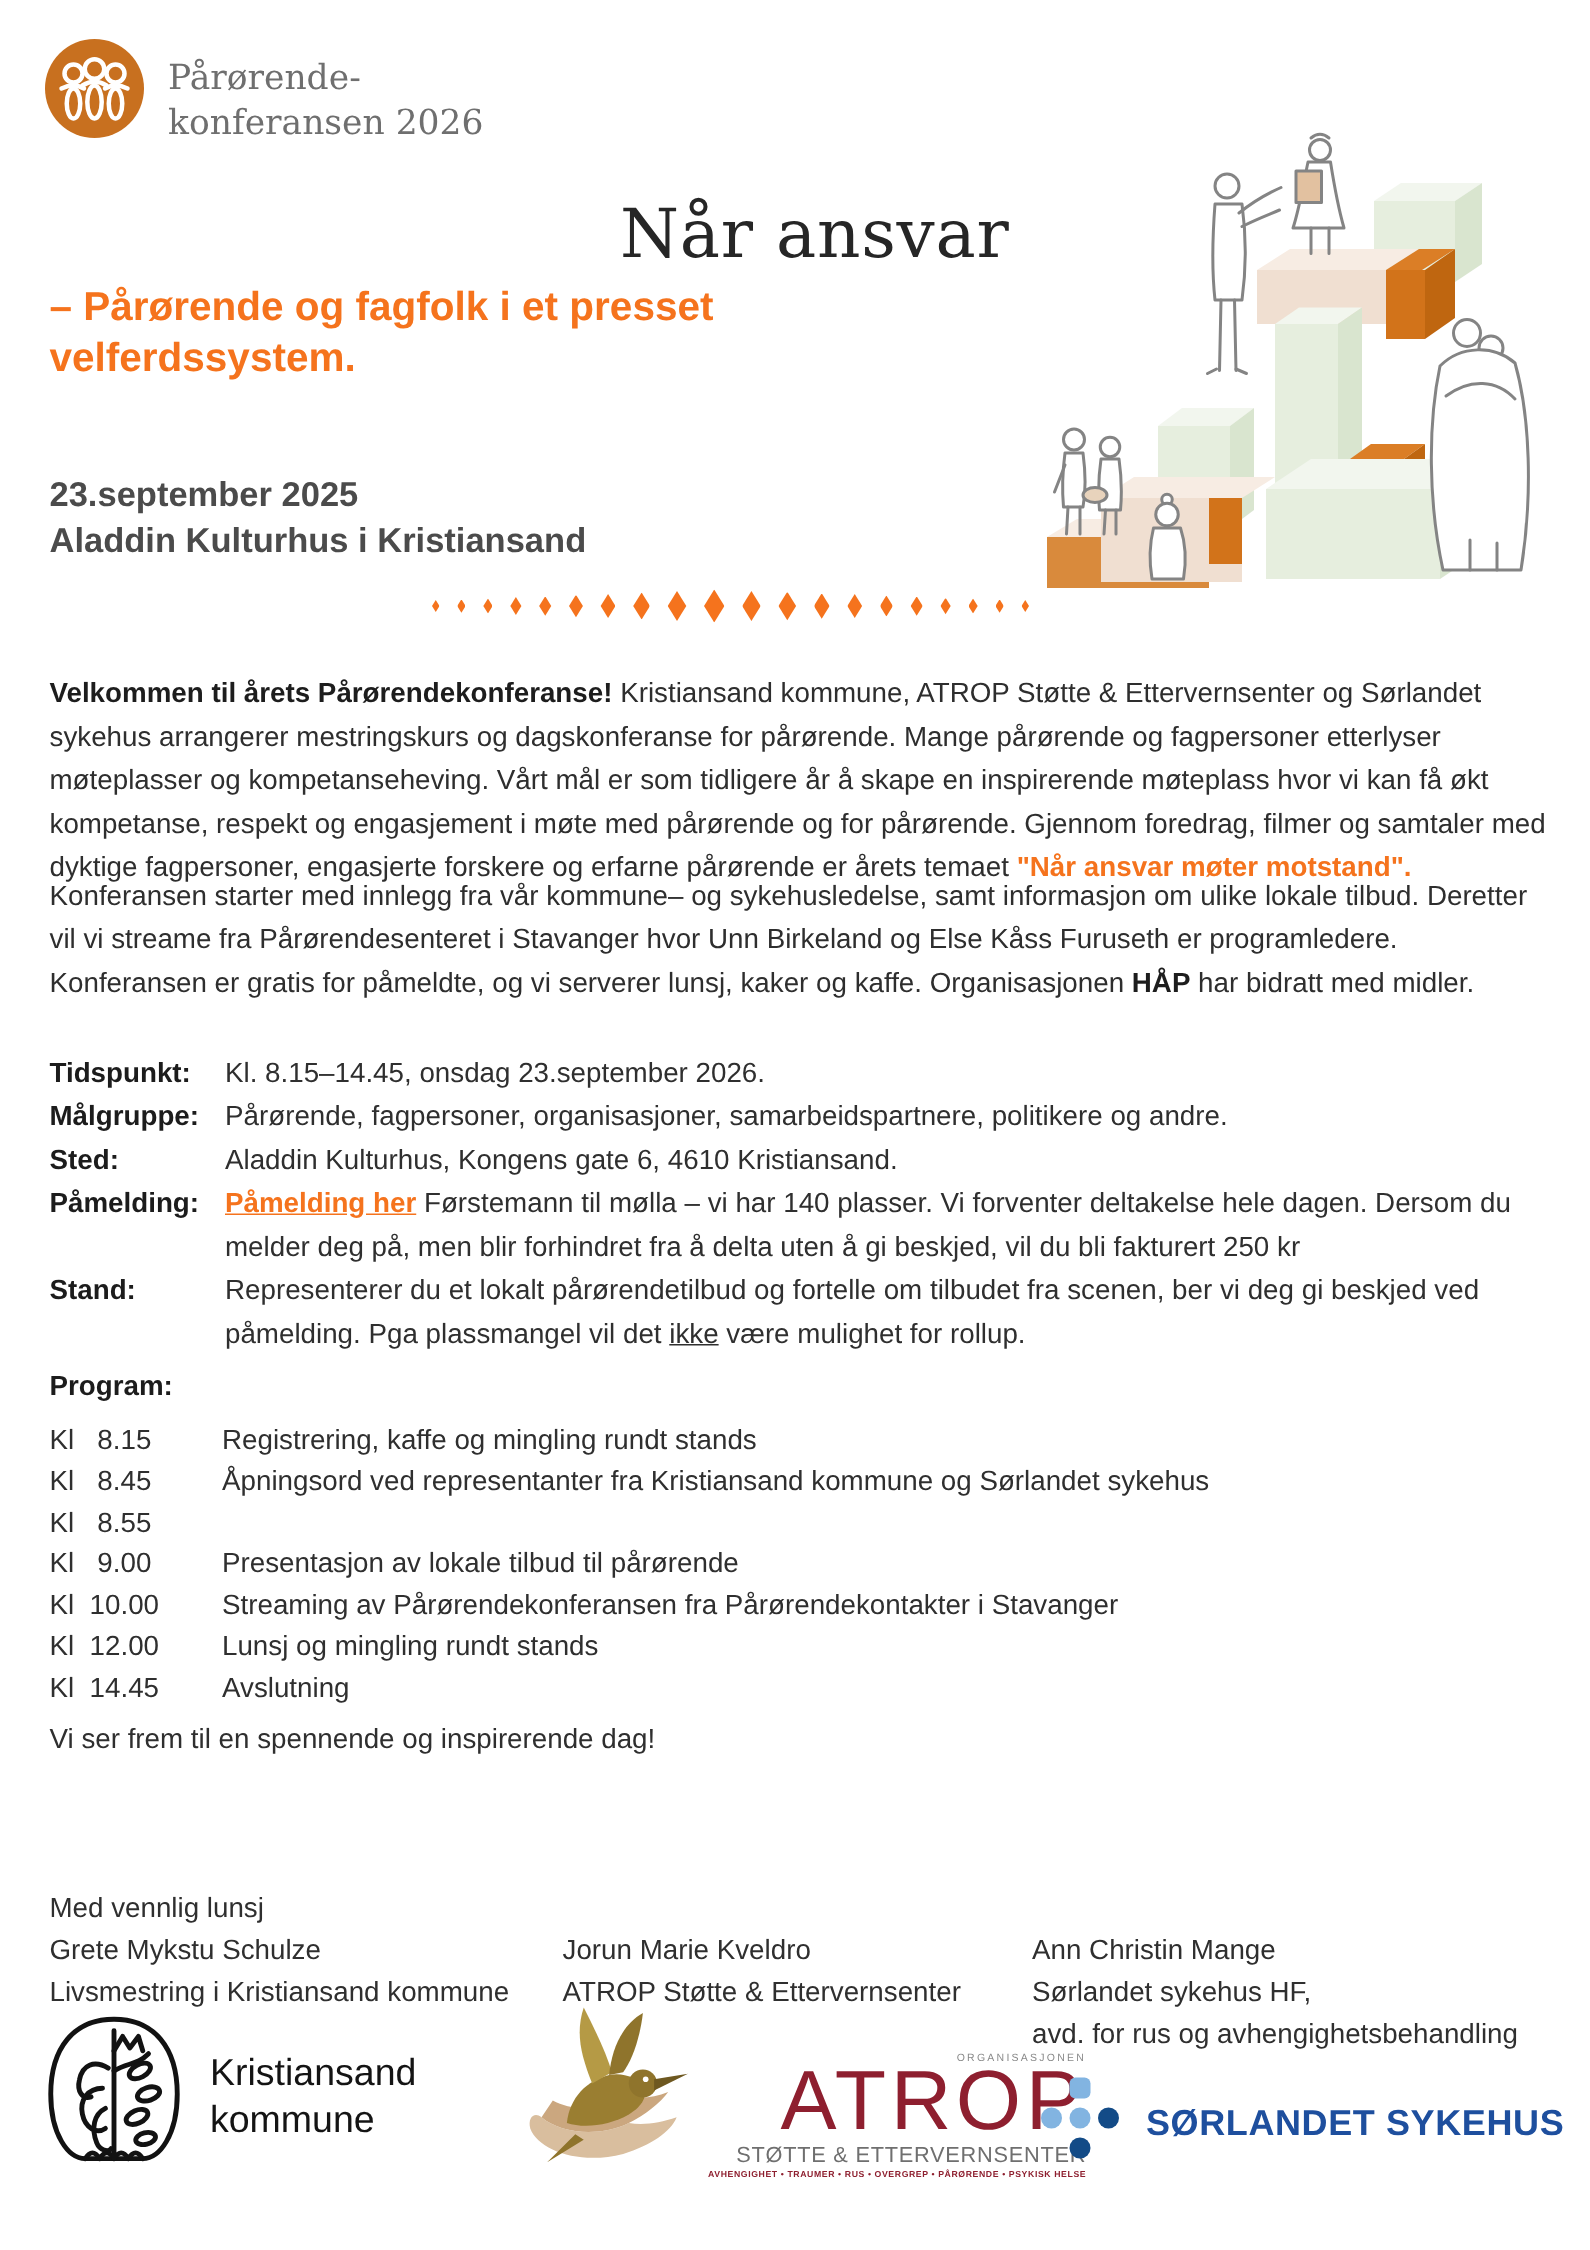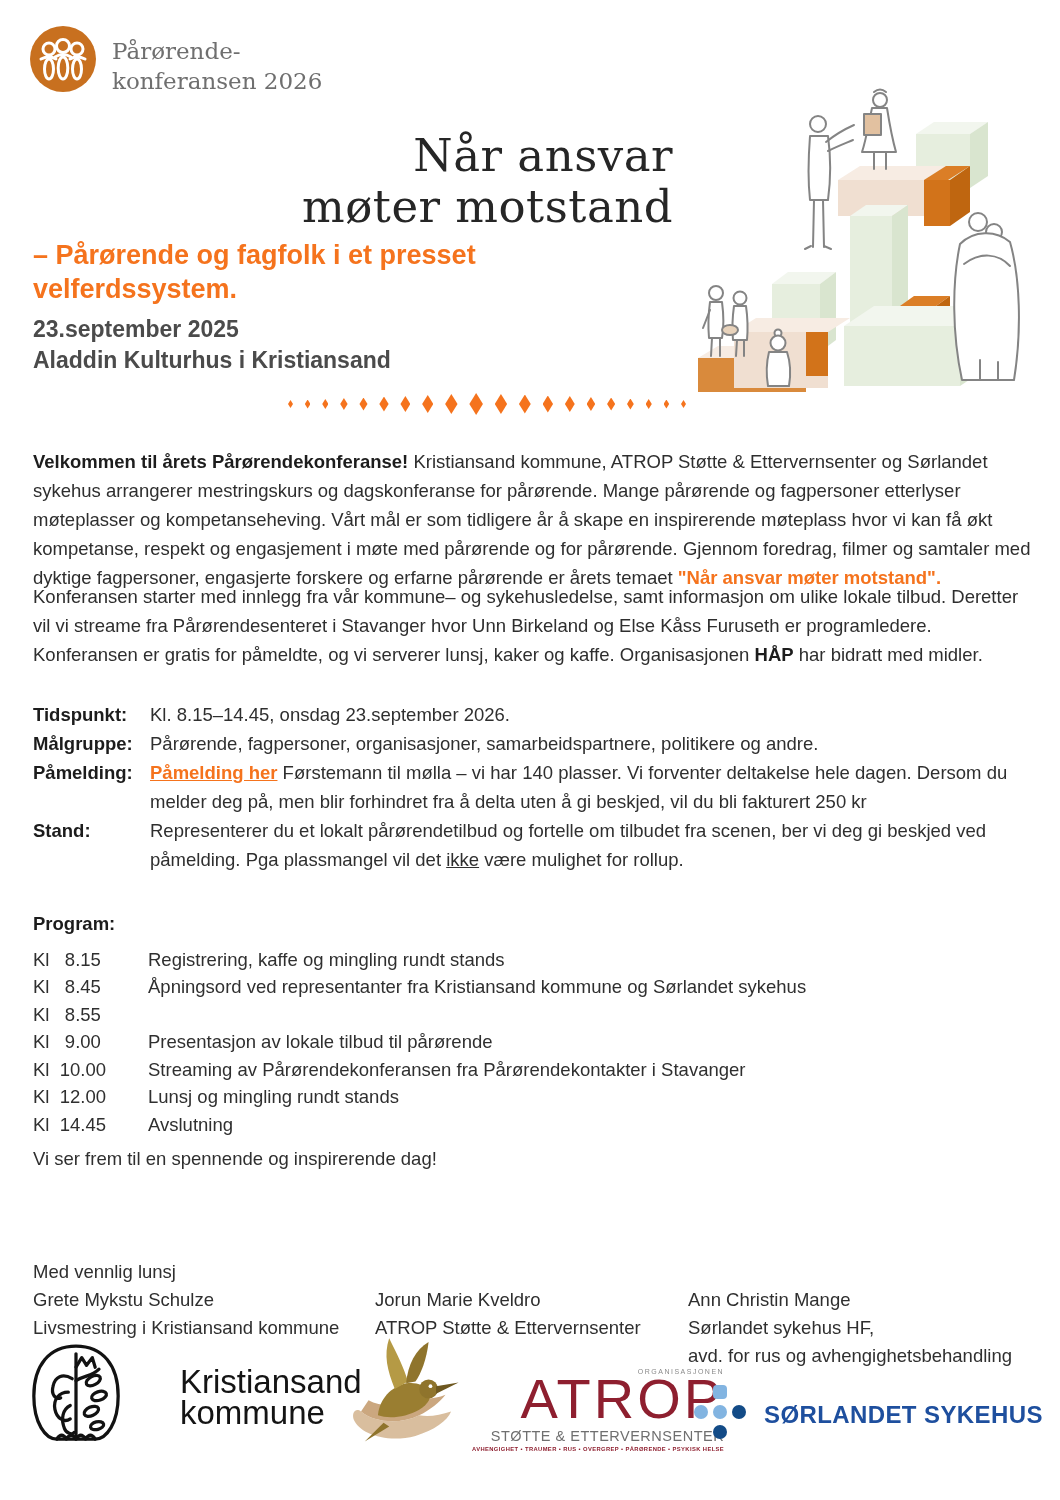--- a/index.html
+++ b/index.html
@@ -45,21 +45,21 @@
   .ptime{white-space:pre;}
 
   .closing{position:absolute;top:1148px;left:33px;font-size:18.5px;}
 
   
   .signature{position:absolute;top:1258px;left:33px;width:1005px;font-size:18.5px;line-height:28px;}
   .sig-cols{display:grid;grid-template-columns:342px 313px 1fr;}
 
   
   .logo-krs{position:absolute;top:1342px;left:30px;display:flex;align-items:center;gap:18px;}
-  .krs-text{font-size:33px;line-height:31px;color:#141414;font-weight:500;margin-left:40px;}
+  .krs-text{font-size:25px;line-height:31px;color:#141414;font-weight:500;}
 
   .logo-atrop{position:absolute;top:1330px;left:346px;display:flex;align-items:flex-end;gap:4px;}
   .atrop-txt{display:flex;flex-direction:column;align-items:flex-end;}
   .atrop-over{font-size:7px;letter-spacing:1.5px;color:#8a8a8a;margin-bottom:-4px;}
   .atrop-name{font-size:56px;line-height:56px;letter-spacing:3px;color:#8E1F2F;font-weight:400;}
   .atrop-sub{font-size:14.5px;letter-spacing:.5px;color:#6f6f6f;margin-top:1px;}
   .atrop-tag{font-size:5.8px;letter-spacing:.4px;color:#8E1F2F;margin-top:2px;font-weight:bold;}
 
   .logo-ssh{position:absolute;top:1384px;left:692px;display:flex;align-items:center;gap:14px;}
   .ssh-name{font-size:24px;font-weight:800;letter-spacing:.4px;color:#1E4F9E;}
@@ -161,21 +161,20 @@
         <path d="M302,172 C294,210 294,262 304,308 L356,308 C364,258 362,205 352,170 C338,158 316,158 302,172 Z"></path>
         <path d="M306,192 C322,180 340,181 352,194" fill="none"></path>
         <path d="M322,308 L322,288 M340,308 L340,290" fill="none"></path>
       </g>
     </svg>
   </div>
 
   <div class="hero">
     <div class="title">
       <div>Når ansvar</div>
-      <div>møter motstand</div>
     </div>
     <div class="subtitle">
       <div>– Pårørende og fagfolk i et presset</div>
       <div>velferdssystem.</div>
     </div>
   </div>
   <div class="when">
     <div>23.september 2025</div>
     <div>Aladdin Kulturhus i Kristiansand</div>
   </div>
@@ -208,20 +207,24 @@
   <p class="copy p2"><span>Konferansen starter med innlegg fra vår kommune– og sykehusledelse, samt informasjon om ulike lokale tilbud. Deretter vil vi streame fra Pårørendesenteret i Stavanger hvor Unn Birkeland og Else Kåss Furuseth er programledere. Konferansen er gratis for påmeldte, og vi serverer lunsj, kaker og kaffe. Organisasjonen </span><b>HÅP</b><span> har bidratt med midler.</span></p>
 
   <div class="details">
     <div class="drow">
       <span class="dlabel">Tidspunkt:</span>
       <span>Kl. 8.15–14.45, onsdag 23.september 2026.</span>
     </div>
     <div class="drow">
       <span class="dlabel">Målgruppe:</span>
       <span>Pårørende, fagpersoner, organisasjoner, samarbeidspartnere, politikere og andre.</span>
+    </div>
+    <div class="drow">
+      <span class="dlabel">Sted:</span>
+      <span>Aladdin Kulturhus, Kongens gate 6, 4610 Kristiansand.</span>
     </div>
     <div class="drow">
       <span class="dlabel">Påmelding:</span>
       <span><a class="link">Påmelding her</a><span> Førstemann til mølla – vi har 140 plasser. Vi forventer deltakelse hele dagen. Dersom du melder deg på, men blir forhindret fra å delta uten å gi beskjed, vil du bli fakturert 250 kr</span></span>
     </div>
     <div class="drow">
       <span class="dlabel">Stand:</span>
       <span><span>Representerer du et lokalt pårørendetilbud og fortelle om tilbudet fra scenen, ber vi deg gi beskjed ved påmelding. Pga plassmangel vil det </span><span class="u">ikke</span><span> være mulighet for rollup.</span></span>
     </div>
   </div>

